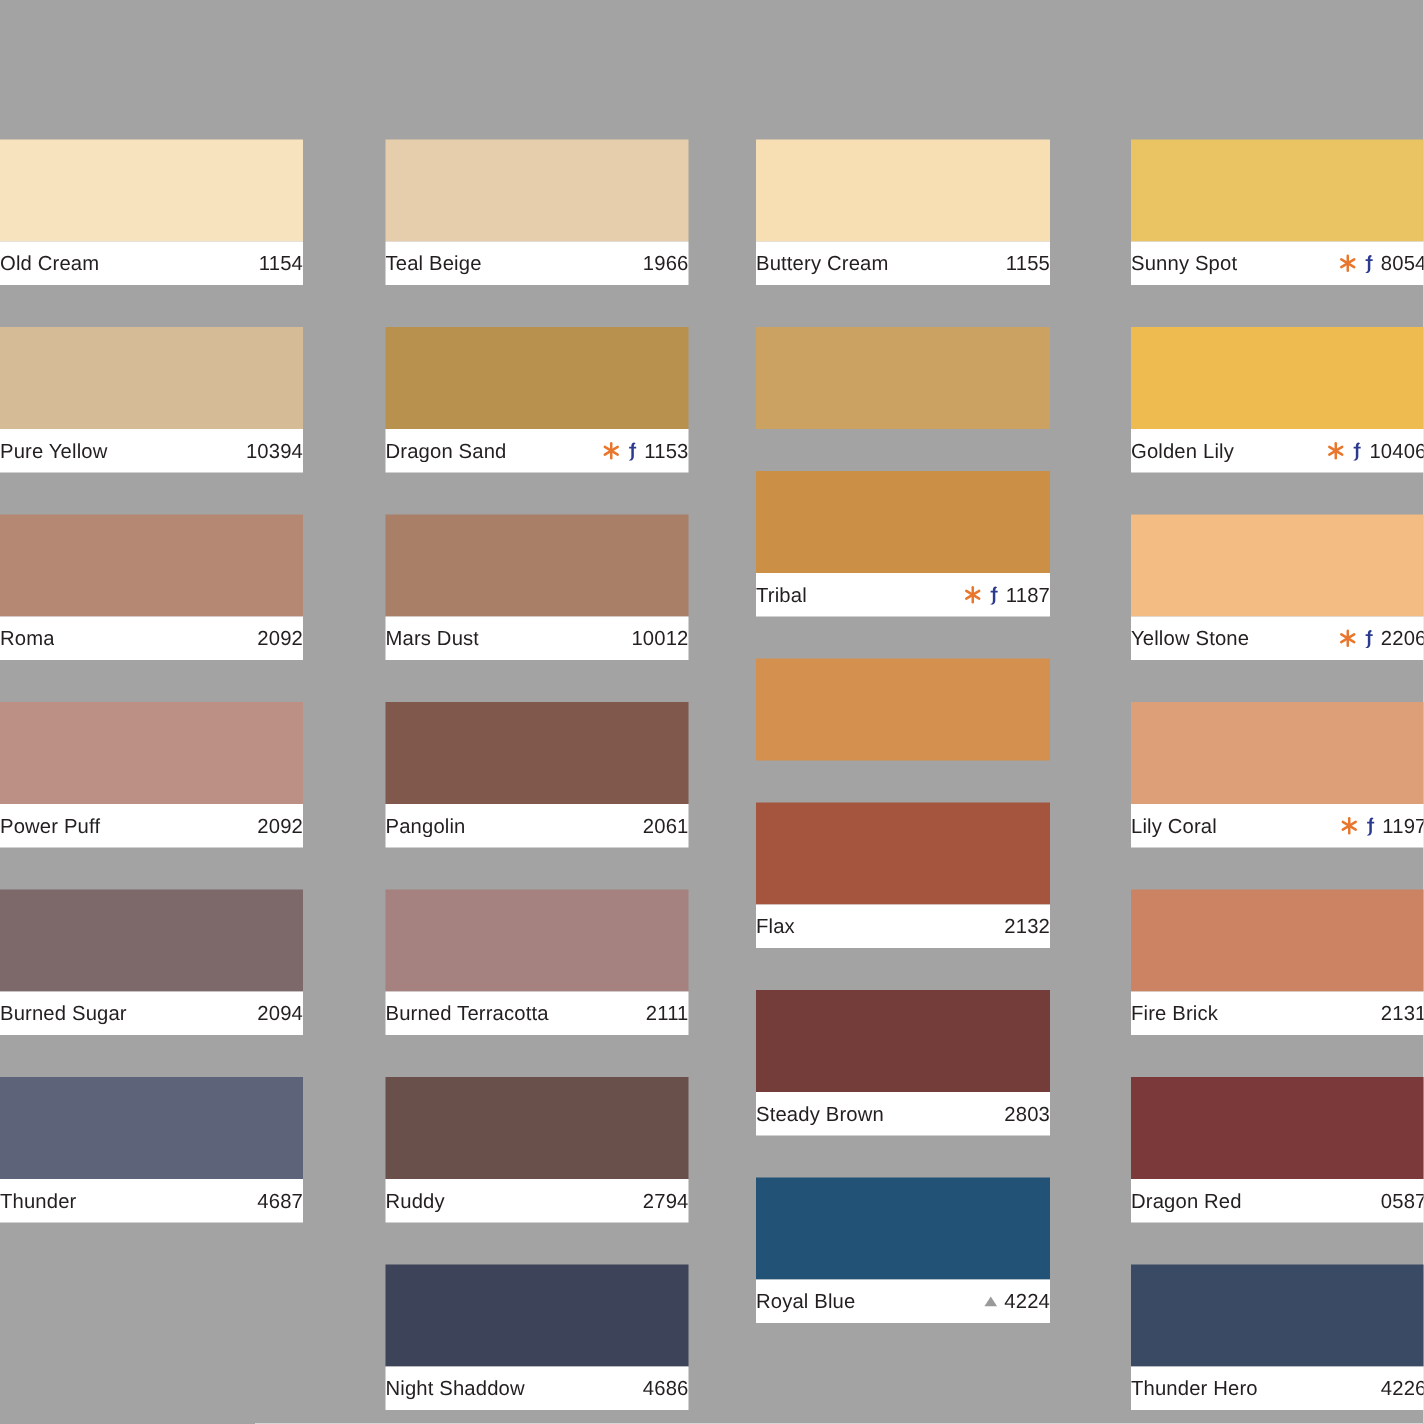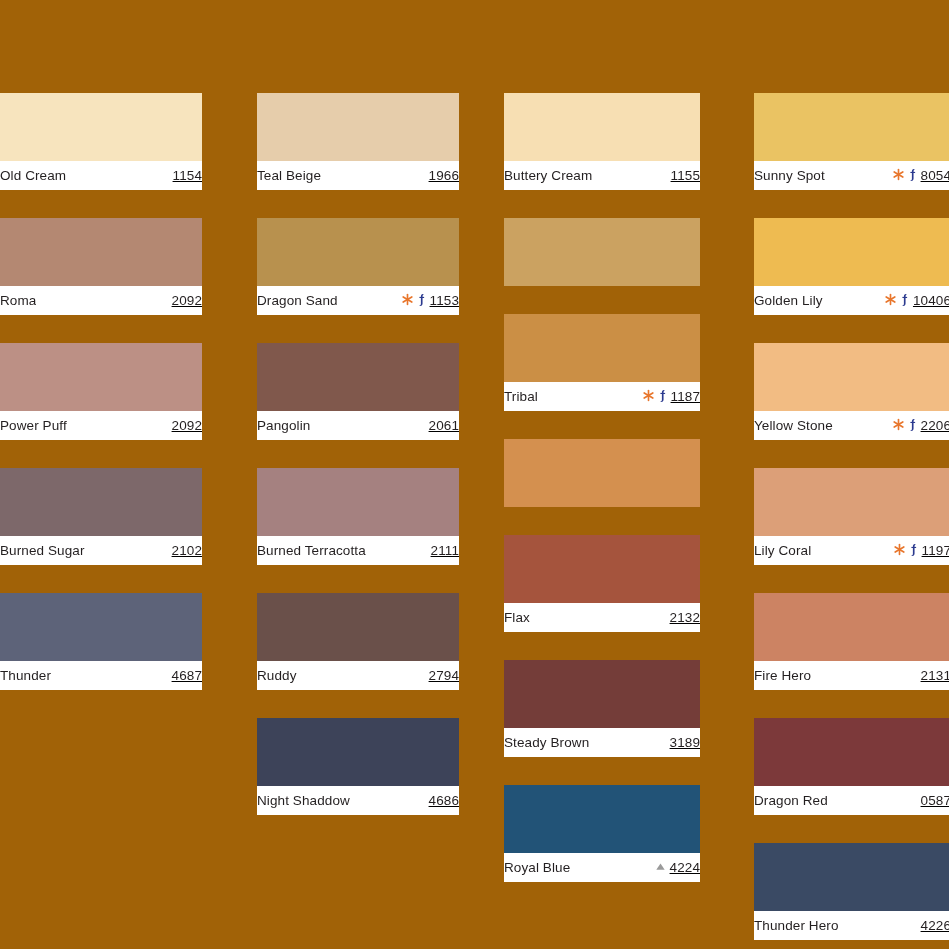--- a/index.html
+++ b/index.html
@@ -13,21 +13,21 @@
     height: 949px;
     overflow: hidden;
     font-family: "Liberation Sans", sans-serif;
     -webkit-font-smoothing: antialiased;
   }
 
   #chart {
     position: relative;
     width: 949px;
     height: 949px;
-    background: #a16207;
+    background: #a3a3a3;
   }
 
   
   .grid {
     position: absolute;
     left: 0;
     top: 93px;
     width: 949px;
     display: grid;
     grid-template-columns: 202px 55px 202px 45px 196px 54px 200px;
@@ -66,23 +66,23 @@
   .cname {
     font-size: 13.5px;
     color: #231f20;
     letter-spacing: 0.1px;
     white-space: nowrap;
     overflow: hidden;
   }
 
   .cright {
     display: flex;
+    align-items: center;
     gap: 4px;
     white-space: nowrap;
-    text-decoration: underline;
   }
 
   .ccode {
     font-size: 13.5px;
     color: #231f20;
     letter-spacing: 0.1px;
   }
 
   
   .mk {
@@ -109,20 +109,29 @@
         <div class="card">
           <div class="swatch" style="background: rgb(247, 228, 190);"></div>
           <div class="label">
             <span class="cname">Old Cream</span>
             <span class="cright">
               <span class="ccode">1154</span>
             </span>
           </div>
         </div>
         <div class="card">
+          <div class="swatch" style="background: rgb(213, 187, 150);"></div>
+          <div class="label">
+            <span class="cname">Pure Yellow</span>
+            <span class="cright">
+              <span class="ccode">10394</span>
+            </span>
+          </div>
+        </div>
+        <div class="card">
           <div class="swatch" style="background: rgb(180, 136, 114);"></div>
           <div class="label">
             <span class="cname">Roma</span>
             <span class="cright">
               <span class="ccode">2092</span>
             </span>
           </div>
         </div>
         <div class="card">
           <div class="swatch" style="background: rgb(188, 144, 133);"></div>
@@ -131,21 +140,21 @@
             <span class="cright">
               <span class="ccode">2092</span>
             </span>
           </div>
         </div>
         <div class="card">
           <div class="swatch" style="background: rgb(125, 104, 106);"></div>
           <div class="label">
             <span class="cname">Burned Sugar</span>
             <span class="cright">
-              <span class="ccode">2102</span>
+              <span class="ccode">2094</span>
             </span>
           </div>
         </div>
         <div class="card">
           <div class="swatch" style="background: rgb(93, 99, 121);"></div>
           <div class="label">
             <span class="cname">Thunder</span>
             <span class="cright">
               <span class="ccode">4687</span>
             </span>
@@ -181,20 +190,29 @@
                 <svg viewBox="0 0 10 16" width="9" height="14" aria-hidden="true">
                   <path d="M6.6 1.2 C5.0 1.2 4.3 2.4 4.3 3.9 L4.3 12.2 C4.3 13.5 3.6 14.4 2.3 14.6 C3.2 15.0 4.4 14.9 5.2 14.2 C6.0 13.5 6.2 12.6 6.2 11.6 L6.2 4.0 C6.2 2.9 6.6 2.2 7.6 2.0 Z" fill="#2B3A8F"></path>
                   <line x1="2.6" y1="5.1" x2="8.0" y2="5.1" stroke="#2B3A8F" stroke-width="1.3"></line>
                 </svg>
               </span>
               <span class="ccode">1153</span>
             </span>
           </div>
         </div>
         <div class="card">
+          <div class="swatch" style="background: rgb(169, 127, 104);"></div>
+          <div class="label">
+            <span class="cname">Mars Dust</span>
+            <span class="cright">
+              <span class="ccode">10012</span>
+            </span>
+          </div>
+        </div>
+        <div class="card">
           <div class="swatch" style="background: rgb(128, 88, 76);"></div>
           <div class="label">
             <span class="cname">Pangolin</span>
             <span class="cright">
               <span class="ccode">2061</span>
             </span>
           </div>
         </div>
         <div class="card">
           <div class="swatch" style="background: rgb(165, 129, 128);"></div>
@@ -272,21 +290,21 @@
             <span class="cright">
               <span class="ccode">2132</span>
             </span>
           </div>
         </div>
         <div class="card">
           <div class="swatch" style="background: rgb(116, 61, 57);"></div>
           <div class="label">
             <span class="cname">Steady Brown</span>
             <span class="cright">
-              <span class="ccode">3189</span>
+              <span class="ccode">2803</span>
             </span>
           </div>
         </div>
         <div class="card">
           <div class="swatch" style="background: rgb(34, 83, 119);"></div>
           <div class="label">
             <span class="cname">Royal Blue</span>
             <span class="cright">
               <span class="mk mk-tri">
                 <svg viewBox="0 0 12 12" width="11" height="13" aria-hidden="true">
@@ -392,21 +410,21 @@
                   <line x1="2.6" y1="5.1" x2="8.0" y2="5.1" stroke="#2B3A8F" stroke-width="1.3"></line>
                 </svg>
               </span>
               <span class="ccode">1197</span>
             </span>
           </div>
         </div>
         <div class="card">
           <div class="swatch" style="background: rgb(204, 131, 99);"></div>
           <div class="label">
-            <span class="cname">Fire Hero</span>
+            <span class="cname">Fire Brick</span>
             <span class="cright">
               <span class="ccode">2131</span>
             </span>
           </div>
         </div>
         <div class="card">
           <div class="swatch" style="background: rgb(124, 57, 58);"></div>
           <div class="label">
             <span class="cname">Dragon Red</span>
             <span class="cright">

